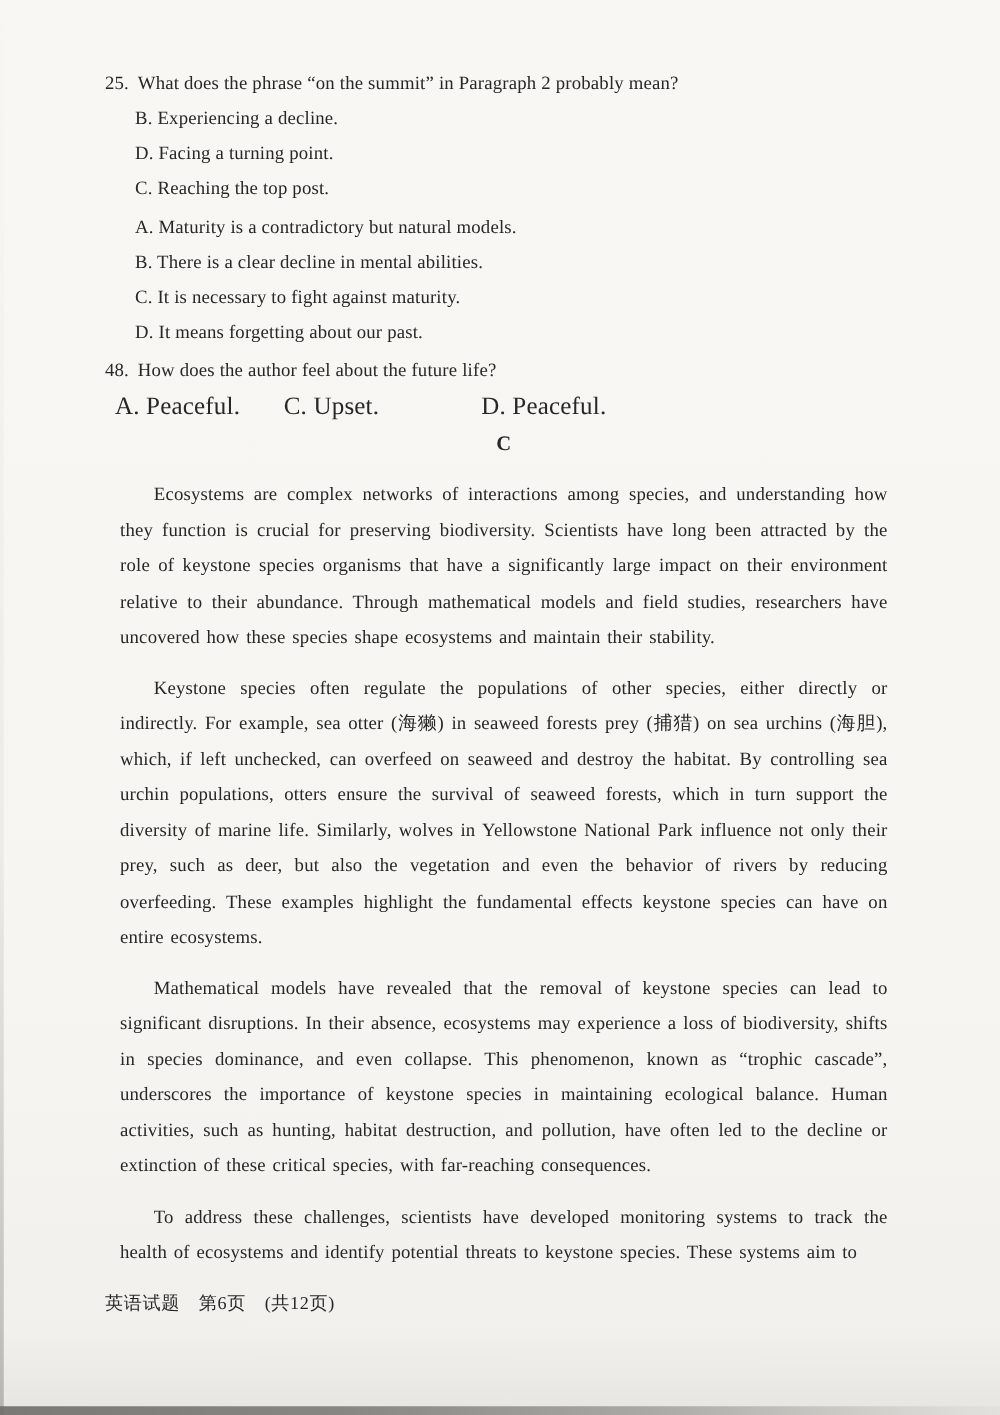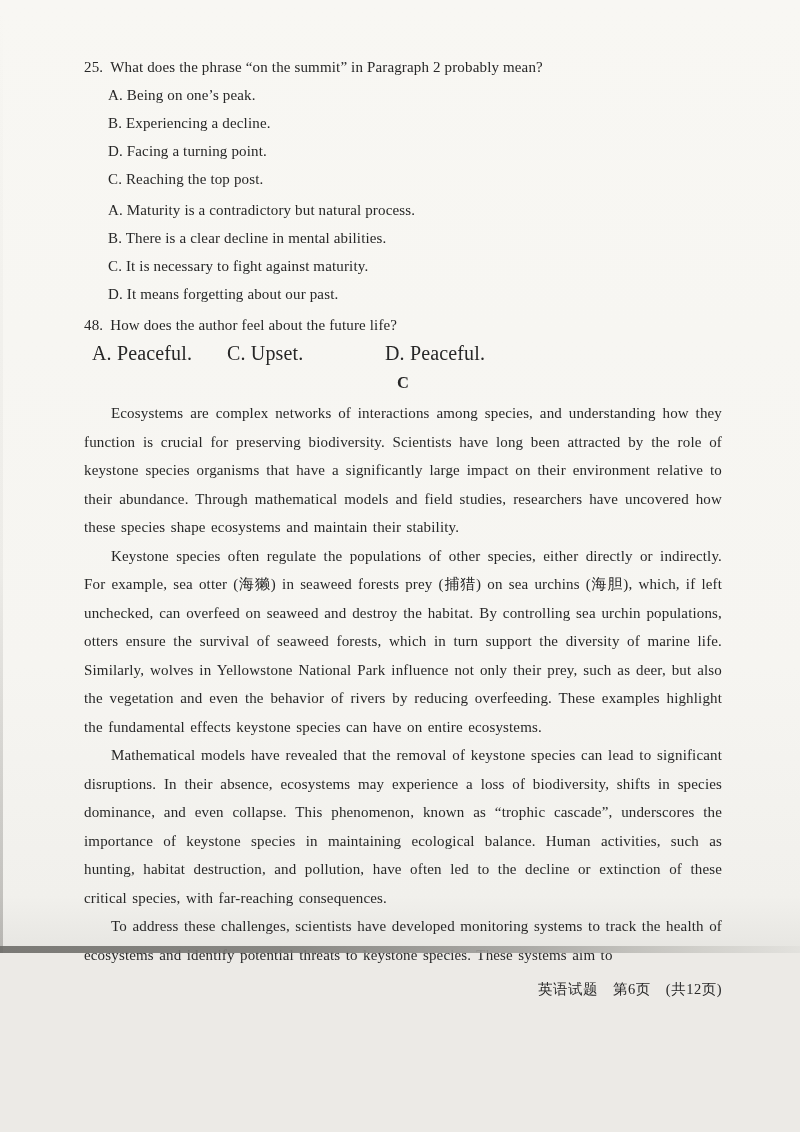--- a/index.html
+++ b/index.html
@@ -10,21 +10,21 @@
     width: 800px;
     height: 1132px;
     overflow: hidden;
     background: #eceae6;
     font-family: "Liberation Serif", "DejaVu Serif", serif;
     color: #272727;
   }
   .page {
     position: relative;
     width: 800px;
-    height: 953px;
+    height: 1132px;
     box-sizing: border-box;
     padding: 50px 78px 0 84px;
     background: linear-gradient(180deg, #f8f7f3 0%, #f6f5f1 70%, #f1f0ec 94%, #e6e5e1 100%);
   }
   .question { margin-top: 3px; }
   .stem {
     font-size: 15px;
     line-height: 28px;
     letter-spacing: 0.15px;
   }
@@ -44,30 +44,30 @@
     letter-spacing: 0.15px;
   }
   .section-label {
     text-align: center;
     font-size: 16.5px;
     font-weight: bold;
     line-height: 30px;
     margin: 1px 0 1px 0;
   }
   .passage p.para {
-    margin: 0;
+    margin: 12px;
     text-indent: 27px;
     text-align: justify;
     font-size: 15px;
     line-height: 28.5px;
     letter-spacing: 0.15px;
     word-spacing: 1.5px;
   }
   .page-footer {
-    text-align: right;
+    text-align: left;
     font-size: 14.5px;
     line-height: 28px;
     margin-top: 6px;
     letter-spacing: 0.5px;
   }
   .scan-edge-bottom {
     position: absolute;
     left: 0;
     bottom: 0;
     width: 100%;
@@ -89,30 +89,29 @@
 
 <div class="page">
 
   <section class="questions">
 
     <div class="question">
       <div class="stem">
         <span class="qnum">25.</span><span>What does the phrase “on the summit” in Paragraph 2 probably mean?</span>
       </div>
       <div class="opts">
-        <div class="opt">A. Being on one’s peak.</div>
         <div class="opt">B. Experiencing a decline.</div>
         <div class="opt">D. Facing a turning point.</div>
         <div class="opt">C. Reaching the top post.</div>
       </div>
     </div>
 
     <div class="question">
       <div class="opts">
-        <div class="opt">A. Maturity is a contradictory but natural process.</div>
+        <div class="opt">A. Maturity is a contradictory but natural models.</div>
         <div class="opt">B. There is a clear decline in mental abilities.</div>
         <div class="opt">C. It is necessary to fight against maturity.</div>
         <div class="opt">D. It means forgetting about our past.</div>
       </div>
     </div>
 
     <div class="question">
       <div class="stem">
         <span class="qnum">48.</span><span>How does the author feel about the future life?</span>
       </div>

